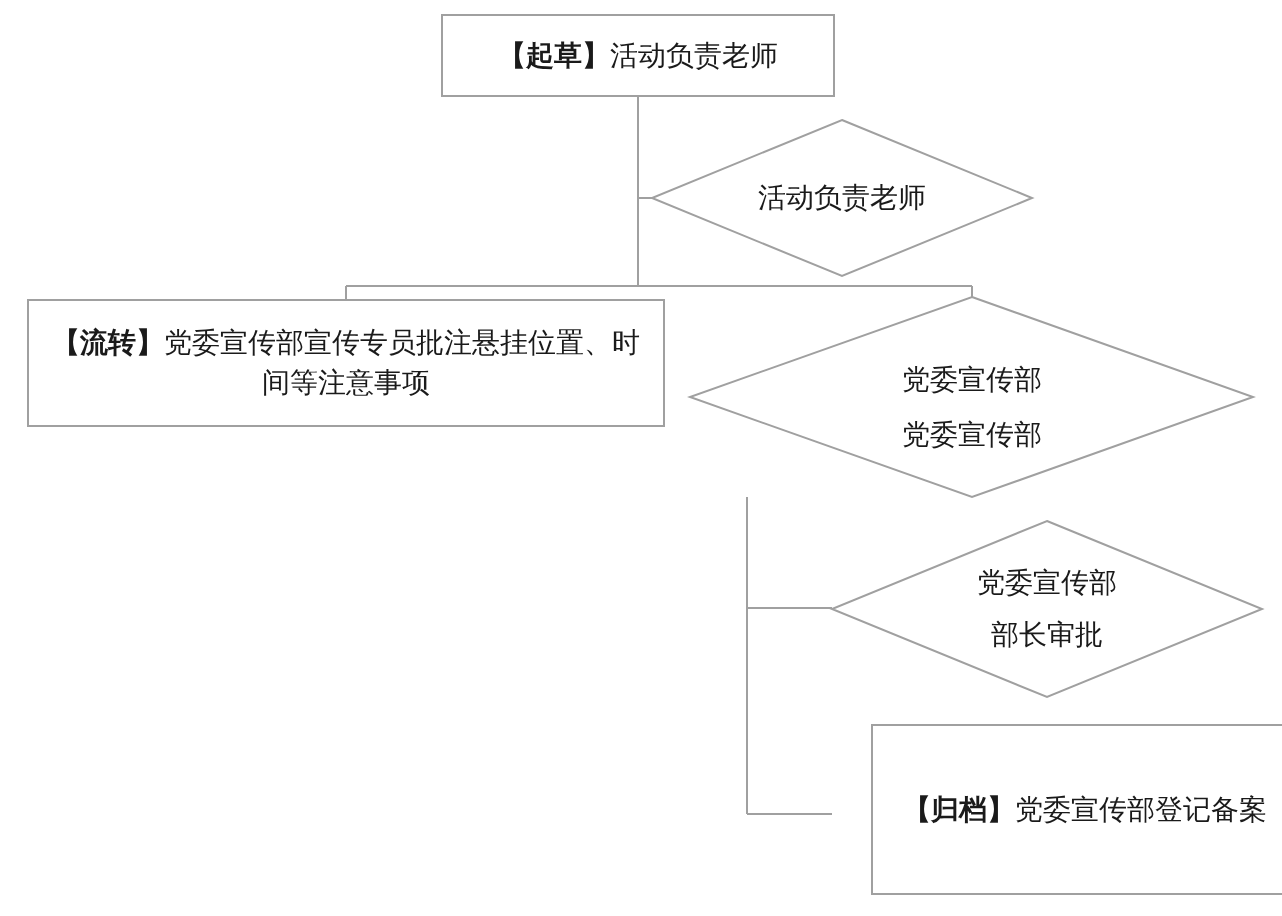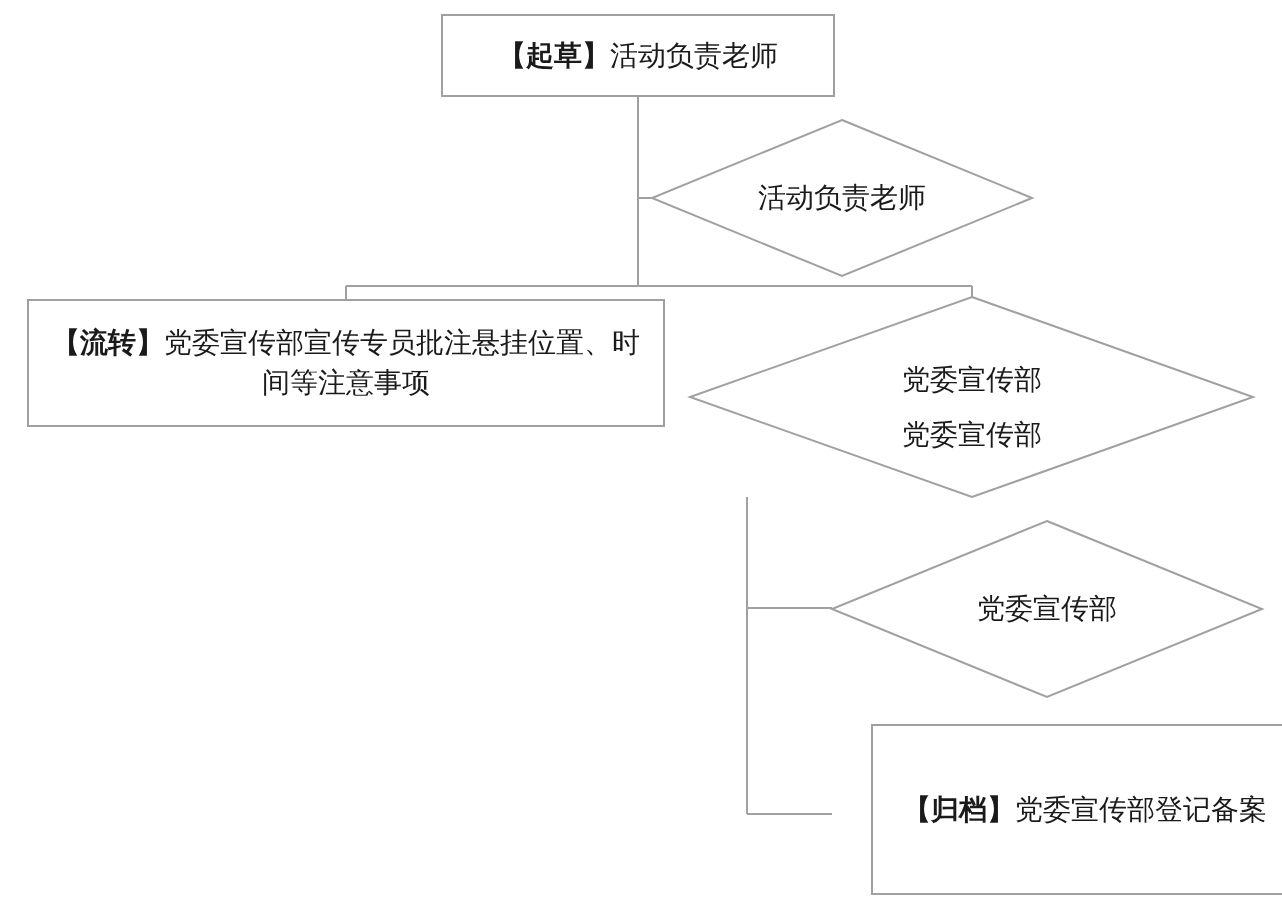--- a/index.html
+++ b/index.html
@@ -98,20 +98,21 @@
   <div class="node d2-label">
     <span>
       <span style="display:block">党委宣传部</span>
       <span style="display:block">党委宣传部</span>
     </span>
   </div>
 
   <div class="node d3-label">
     <span>
       <span style="display:block">党委宣传部</span>
+      <span style="display:block">部长审批</span>
     </span>
   </div>
 
   <div class="node box box-archive">
     <span><span class="bold">【归档】</span><span>党委宣传部登记备案</span></span>
   </div>
 
 </div>
 
 </body></html>

